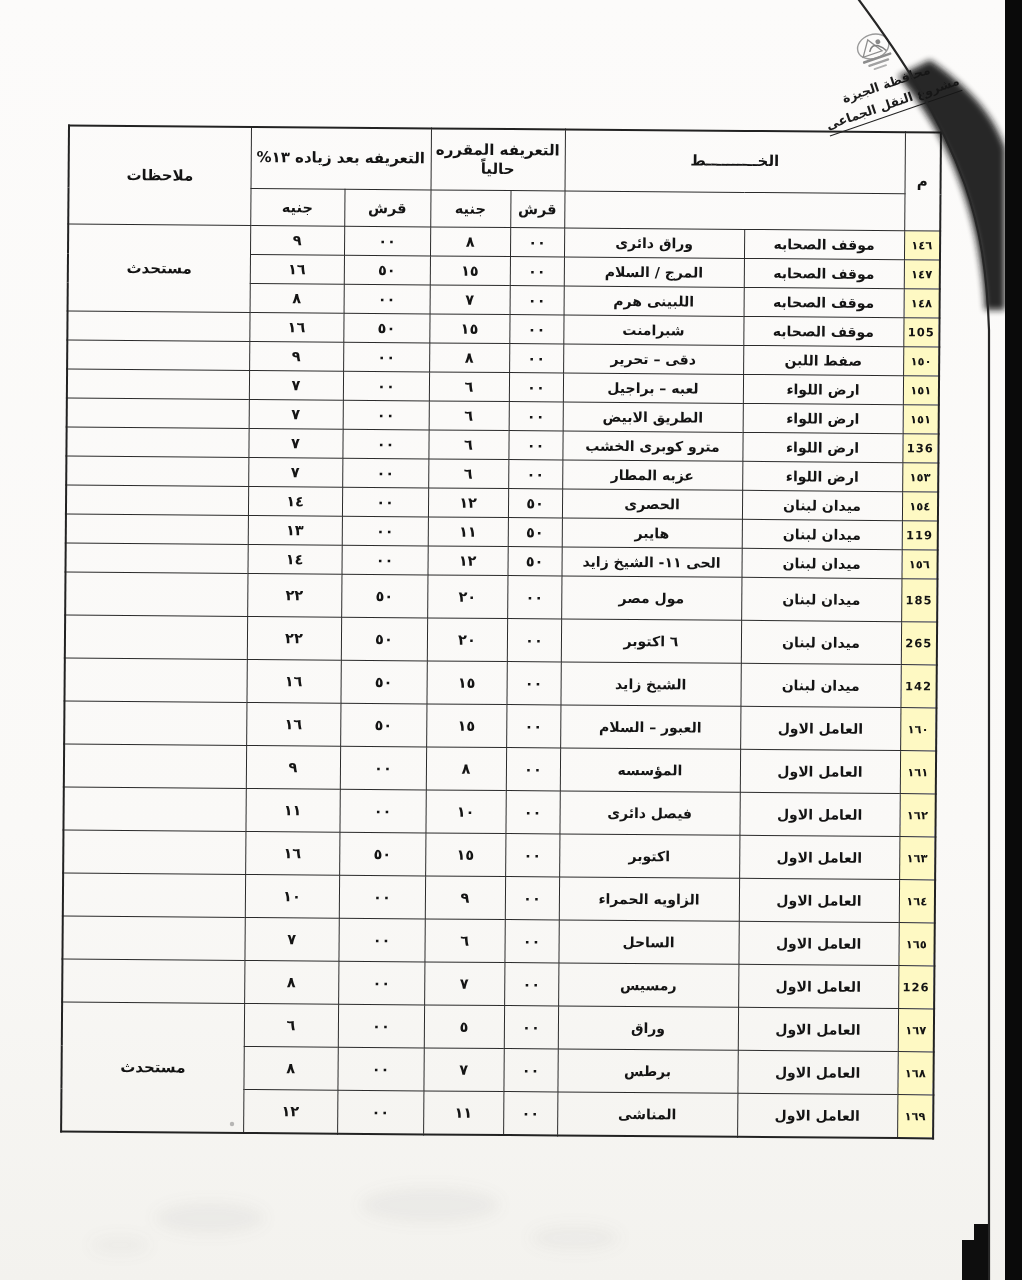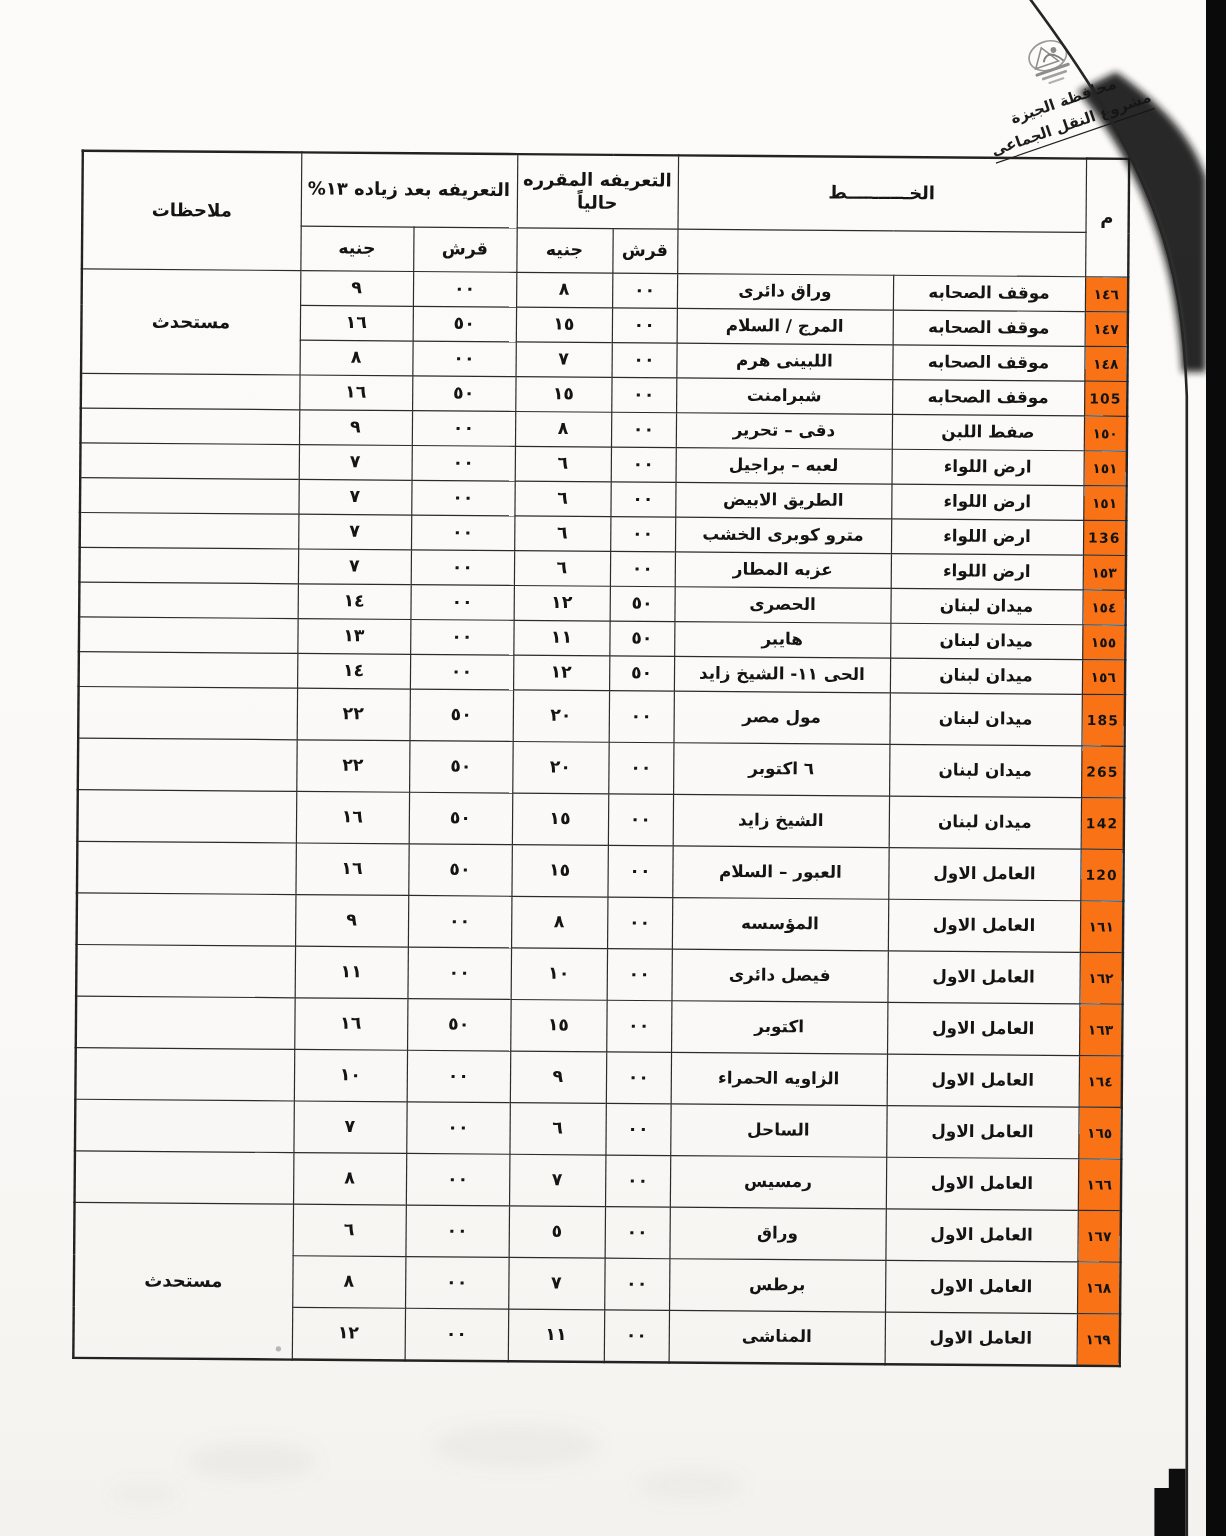--- a/index.html
+++ b/index.html
@@ -34,21 +34,21 @@
   .fare-table th,.fare-table td{
     border:1.6px solid #2b2b2b;
     text-align:center;vertical-align:middle;
     font-weight:700;padding:0 2px;overflow:hidden;
   }
   .fare-table thead tr.head-main th{height:60px;font-size:15px;line-height:1.3;}
   .fare-table thead tr.head-sub th{height:36px;font-size:14.5px;}
   .fare-table tbody tr.short td{height:28px;}
   .fare-table tbody tr.tall td{height:42px;}
   .fare-table td{font-size:14px;}
-  td.col-m{font-size:11.5px;background:#f97316;letter-spacing:1px;}
+  td.col-m{font-size:11.5px;background:#fef9c3;letter-spacing:1px;}
   td.col-origin{font-size:14px;}
   td.col-dest{font-size:14px;}
   td.col-num{font-size:14.5px;letter-spacing:1.5px;}
   td.col-notes{font-size:15px;}
   th.th-m{font-size:13px;}
   
   .artifacts{position:absolute;inset:0;pointer-events:none;}
 </style>
 </head>
 <body>
@@ -189,21 +189,21 @@
         <td class="col-m">١٥٤</td>
         <td class="col-origin">ميدان لبنان</td>
         <td class="col-dest">الحصرى</td>
         <td class="col-num">٥٠</td>
         <td class="col-num">١٢</td>
         <td class="col-num">٠٠</td>
         <td class="col-num">١٤</td>
         <td class="col-notes" rowspan="1"></td>
       </tr>
       <tr class="short">
-        <td class="col-m">١٥٥</td>
+        <td class="col-m">119</td>
         <td class="col-origin">ميدان لبنان</td>
         <td class="col-dest">هايبر</td>
         <td class="col-num">٥٠</td>
         <td class="col-num">١١</td>
         <td class="col-num">٠٠</td>
         <td class="col-num">١٣</td>
         <td class="col-notes" rowspan="1"></td>
       </tr>
       <tr class="short">
         <td class="col-m">١٥٦</td>
@@ -239,21 +239,21 @@
         <td class="col-m">142</td>
         <td class="col-origin">ميدان لبنان</td>
         <td class="col-dest">الشيخ زايد</td>
         <td class="col-num">٠٠</td>
         <td class="col-num">١٥</td>
         <td class="col-num">٥٠</td>
         <td class="col-num">١٦</td>
         <td class="col-notes" rowspan="1"></td>
       </tr>
       <tr class="tall">
-        <td class="col-m">120</td>
+        <td class="col-m">١٦٠</td>
         <td class="col-origin">العامل الاول</td>
         <td class="col-dest">العبور – السلام</td>
         <td class="col-num">٠٠</td>
         <td class="col-num">١٥</td>
         <td class="col-num">٥٠</td>
         <td class="col-num">١٦</td>
         <td class="col-notes" rowspan="1"></td>
       </tr>
       <tr class="tall">
         <td class="col-m">١٦١</td>
@@ -299,21 +299,21 @@
         <td class="col-m">١٦٥</td>
         <td class="col-origin">العامل الاول</td>
         <td class="col-dest">الساحل</td>
         <td class="col-num">٠٠</td>
         <td class="col-num">٦</td>
         <td class="col-num">٠٠</td>
         <td class="col-num">٧</td>
         <td class="col-notes" rowspan="1"></td>
       </tr>
       <tr class="tall">
-        <td class="col-m">١٦٦</td>
+        <td class="col-m">126</td>
         <td class="col-origin">العامل الاول</td>
         <td class="col-dest">رمسيس</td>
         <td class="col-num">٠٠</td>
         <td class="col-num">٧</td>
         <td class="col-num">٠٠</td>
         <td class="col-num">٨</td>
         <td class="col-notes" rowspan="1"></td>
       </tr>
       <tr class="tall">
         <td class="col-m">١٦٧</td>

